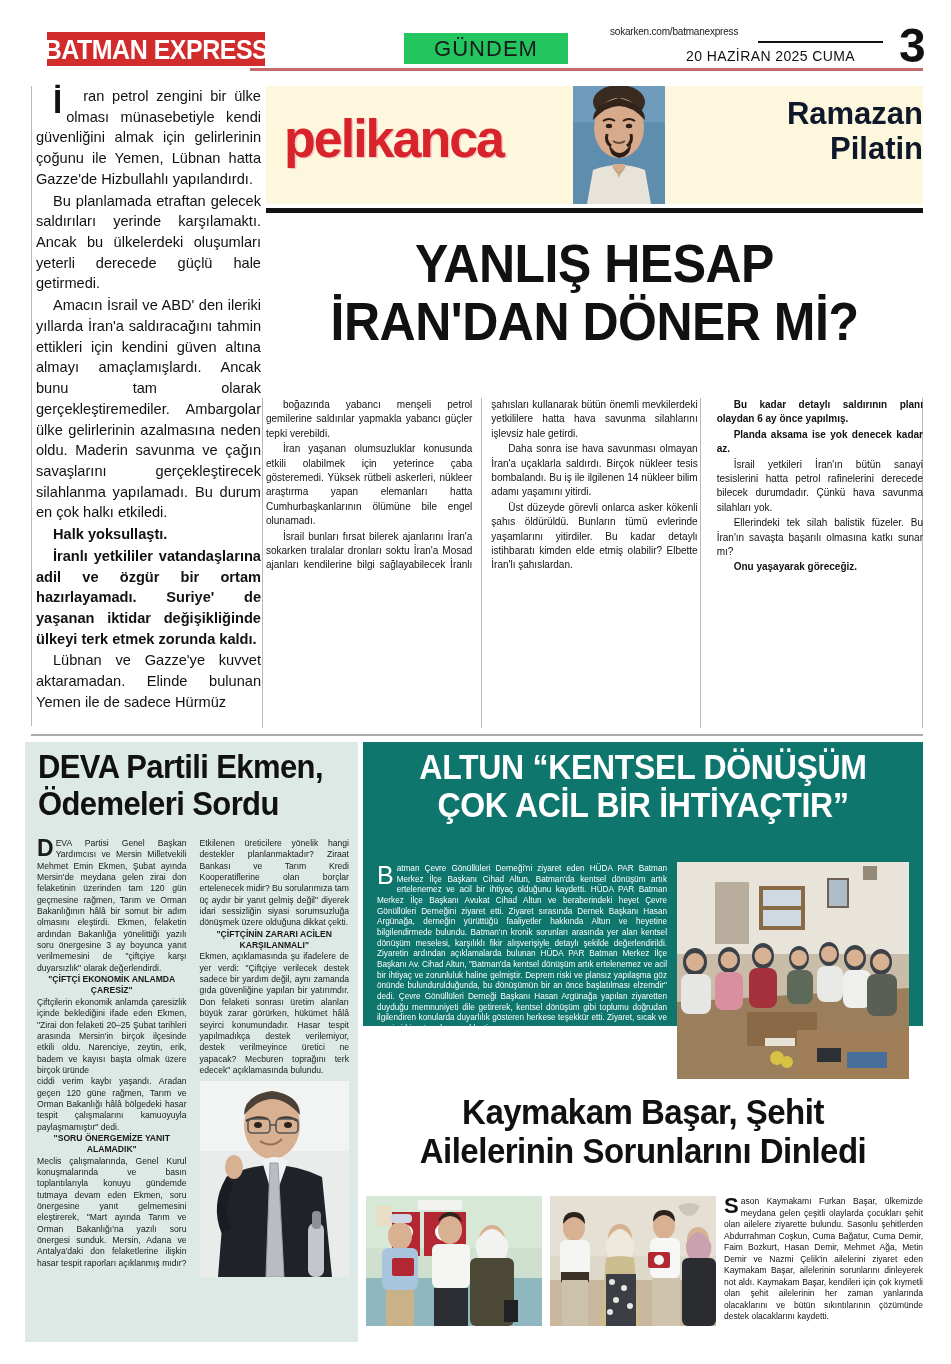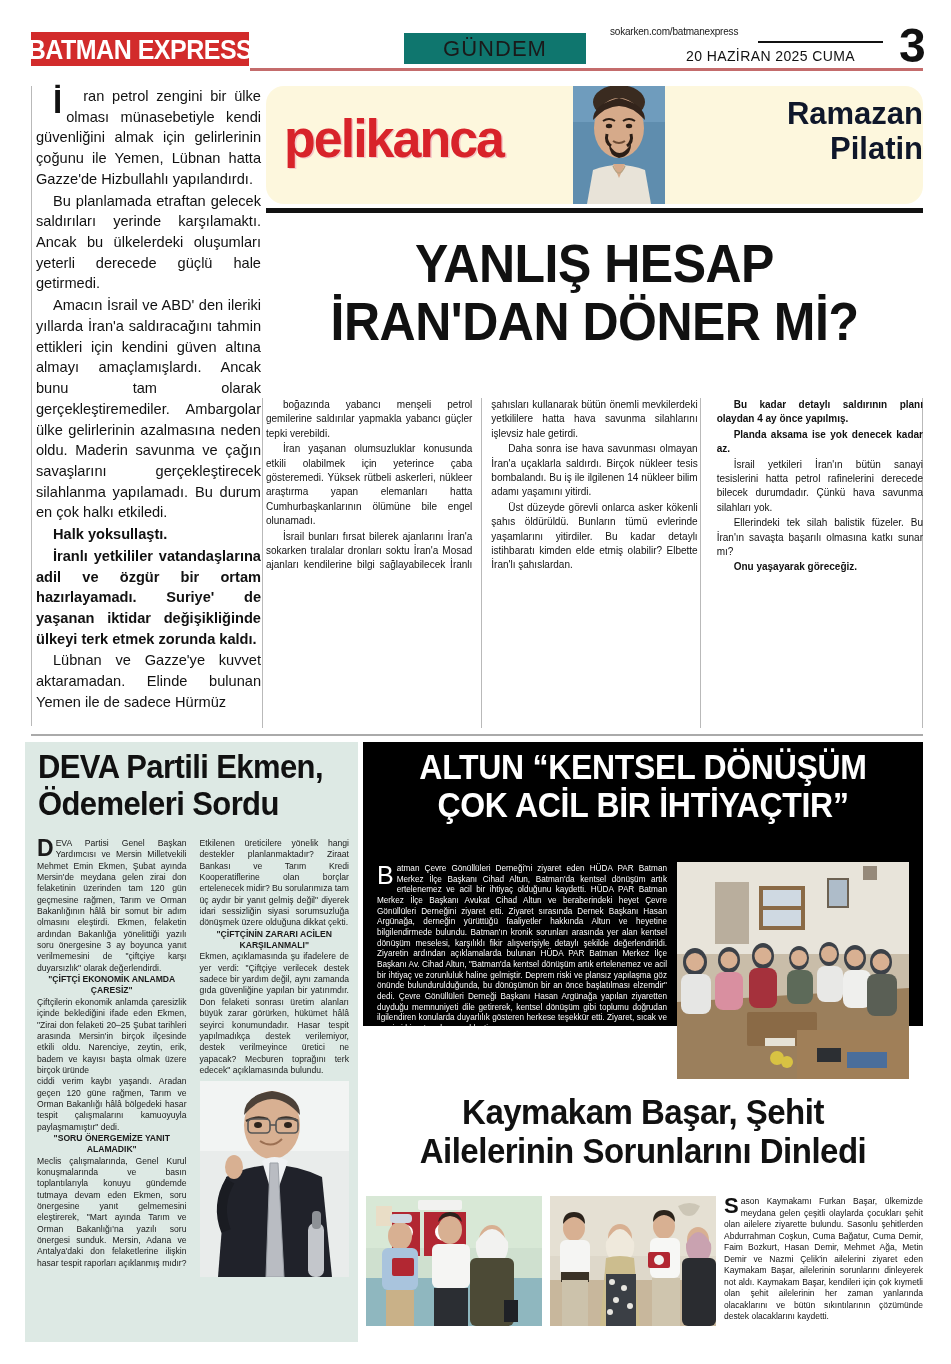--- a/index.html
+++ b/index.html
@@ -7,32 +7,32 @@
     width:951px; height:1364px;
     background:#ffffff;
     font-family:"Liberation Sans", sans-serif;
     overflow:hidden;
   }
   .page { position:relative; width:951px; height:1364px; background:#fff; }
 
   
   .masthead { position:absolute; left:0; top:0; width:951px; height:80px; }
   .logo-box {
-    position:absolute; left:31px; top:32px; width:218px; height:34px;
+    position:absolute; left:47px; top:32px; width:218px; height:34px;
     background:#d22b2b; display:flex; align-items:center; justify-content:center;
     overflow:hidden;
   }
   .logo-text {
     color:#fff; font-weight:bold; font-size:25px; letter-spacing:-0.5px;
     font-family:"Liberation Sans", sans-serif; transform:scaleY(1.12);
     white-space:nowrap;
   }
   .gundem-box {
-    position:absolute; left:404px; top:33px; width:182px; height:31px;
-    background:#0f766e; display:flex; align-items:center; justify-content:center;
+    position:absolute; left:404px; top:33px; width:164px; height:31px;
+    background:#22c55e; display:flex; align-items:center; justify-content:center;
   }
   .gundem-text { font-size:22px; color:#1a1a1a; letter-spacing:1px; font-weight:normal; }
   .fb-url { position:absolute; left:610px; top:26px; font-size:10px; color:#1a1a1a; letter-spacing:-0.2px;}
   .date-text { position:absolute; left:686px; top:48px; font-size:14px; color:#111; letter-spacing:0.4px; }
   .pagenum { position:absolute; left:899px; top:22px; font-size:48px; font-weight:bold; color:#111; line-height:1; }
   .rule-thin { position:absolute; left:758px; top:41px; width:125px; height:2px; background:#111; }
   .rule-red { position:absolute; left:250px; top:68px; width:673px; height:2.5px; background:#c46c6c; }
 
   
   .col-rule { position:absolute; width:1px; background:#b9b9b9; }
@@ -46,21 +46,20 @@
   .opinion-col1 p.b { font-weight:bold; }
   .dropcap-i {
     float:left; font-size:33px; line-height:0.83; font-weight:bold;
     padding-right:4px; margin-top:2px;
   }
 
   
   .pelikanca-band {
     position:absolute; left:266px; top:86px; width:657px; height:118px;
     background:#fdf7dd;
-    border-radius:18px;
   }
   .pelikanca-word {
     position:absolute; left:18px; top:22px;
     color:#d8232a; font-size:52px; font-weight:bold; letter-spacing:-2px;
     text-shadow:1.5px 1.5px 0 #f3c8c8;
     transform:scaleY(1.04);
   }
   .author-photo {
     position:absolute; left:573px; top:86px; width:92px; height:118px;
     overflow:hidden; background:#6e97b8;
@@ -109,21 +108,21 @@
     padding-right:2px; margin-top:1px;
   }
   .deva-photo {
     width:100%; height:196px; margin-top:5px; background:#c9d6d2; overflow:hidden;
     position:relative;
   }
 
   
   .altun-panel {
     position:absolute; left:363px; top:742px; width:560px; height:284px;
-    background:#000000;
+    background:#0f766e;
   }
   .altun-title {
     position:absolute; left:14px; top:10px; width:532px;
     text-align:center; color:#fff; font-size:32px; font-weight:bold;
     line-height:1.1; letter-spacing:-0.3px; transform:scaleY(1.08);
   }
   .altun-body {
     position:absolute; left:14px; top:122px; width:290px; height:215px;
     font-size:8.2px; line-height:1.3; text-align:justify; color:#fff;
   }
@@ -225,21 +224,21 @@
     <div>YANLIŞ HESAP</div>
     <div>İRAN'DAN DÖNER Mİ?</div>
   </div>
 
   <div class="opinion-body">
     <p>boğazında yabancı menşeli petrol gemilerine saldırılar yapmakla yabancı güçler tepki verebildi.</p>
     <p>İran yaşanan olumsuzluklar konusunda etkili olabilmek için yeterince çaba gösteremedi. Yüksek rütbeli askerleri, nükleer araştırma yapan elemanları hatta Cumhurbaşkanlarının ölümüne bile engel olunamadı.</p>
     <p>İsrail bunları fırsat bilerek ajanlarını İran'a sokarken tıralalar dronları soktu İran'a Mosad ajanları kendilerine bilgi sağlayabilecek İranlı şahısları kullanarak bütün önemli mevkilerdeki yetkililere hatta hava savunma silahlarını işlevsiz hale getirdi.</p>
     <p>Daha sonra ise hava savunması olmayan İran'a uçaklarla saldırdı. Birçok nükleer tesis bombalandı. Bu iş ile ilgilenen 14 nükleer bilim adamı yaşamını yitirdi.</p>
     <p>Üst düzeyde görevli onlarca asker kökenli şahıs öldürüldü. Bunların tümü evlerinde yaşamlarını yitirdiler. Bu kadar detaylı istihbaratı kimden elde etmiş olabilir? Elbette İran'lı şahıslardan.</p>
-    <p class="b">Bu kadar detaylı saldırının planı olaydan 4 ay önce yapılmış.</p>
+    <p class="b">Bu kadar detaylı saldırının planı olaydan 6 ay önce yapılmış.</p>
     <p class="b">Planda aksama ise yok denecek kadar az.</p>
     <p>İsrail yetkileri İran'ın bütün sanayi tesislerini hatta petrol rafinelerini derecede bilecek durumdadır. Çünkü hava savunma silahları yok.</p>
     <p>Ellerindeki tek silah balistik füzeler. Bu İran'ın savaşta başarılı olmasına katkı sunar mı?</p>
     <p class="b">Onu yaşayarak göreceğiz.</p>
   </div>
 
   <div class="hr-section" style="top:734px;"></div>
 
   <div class="deva-panel">
     <div class="deva-title">

